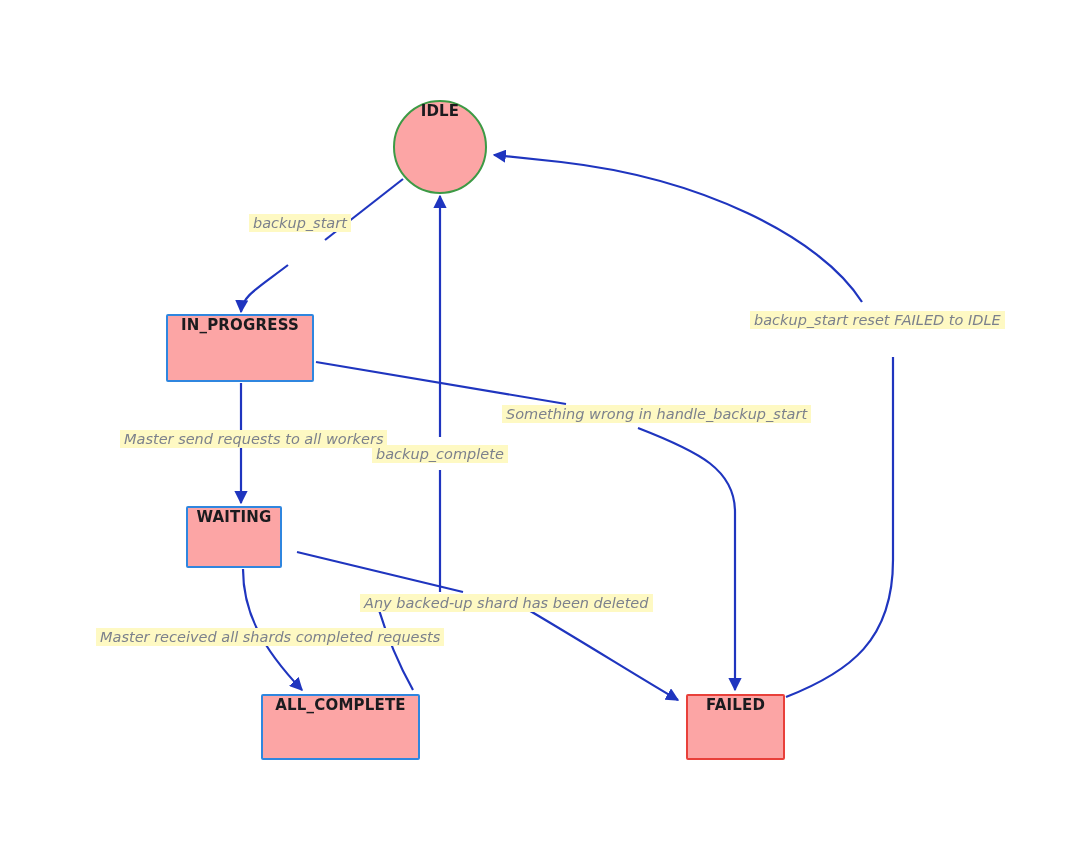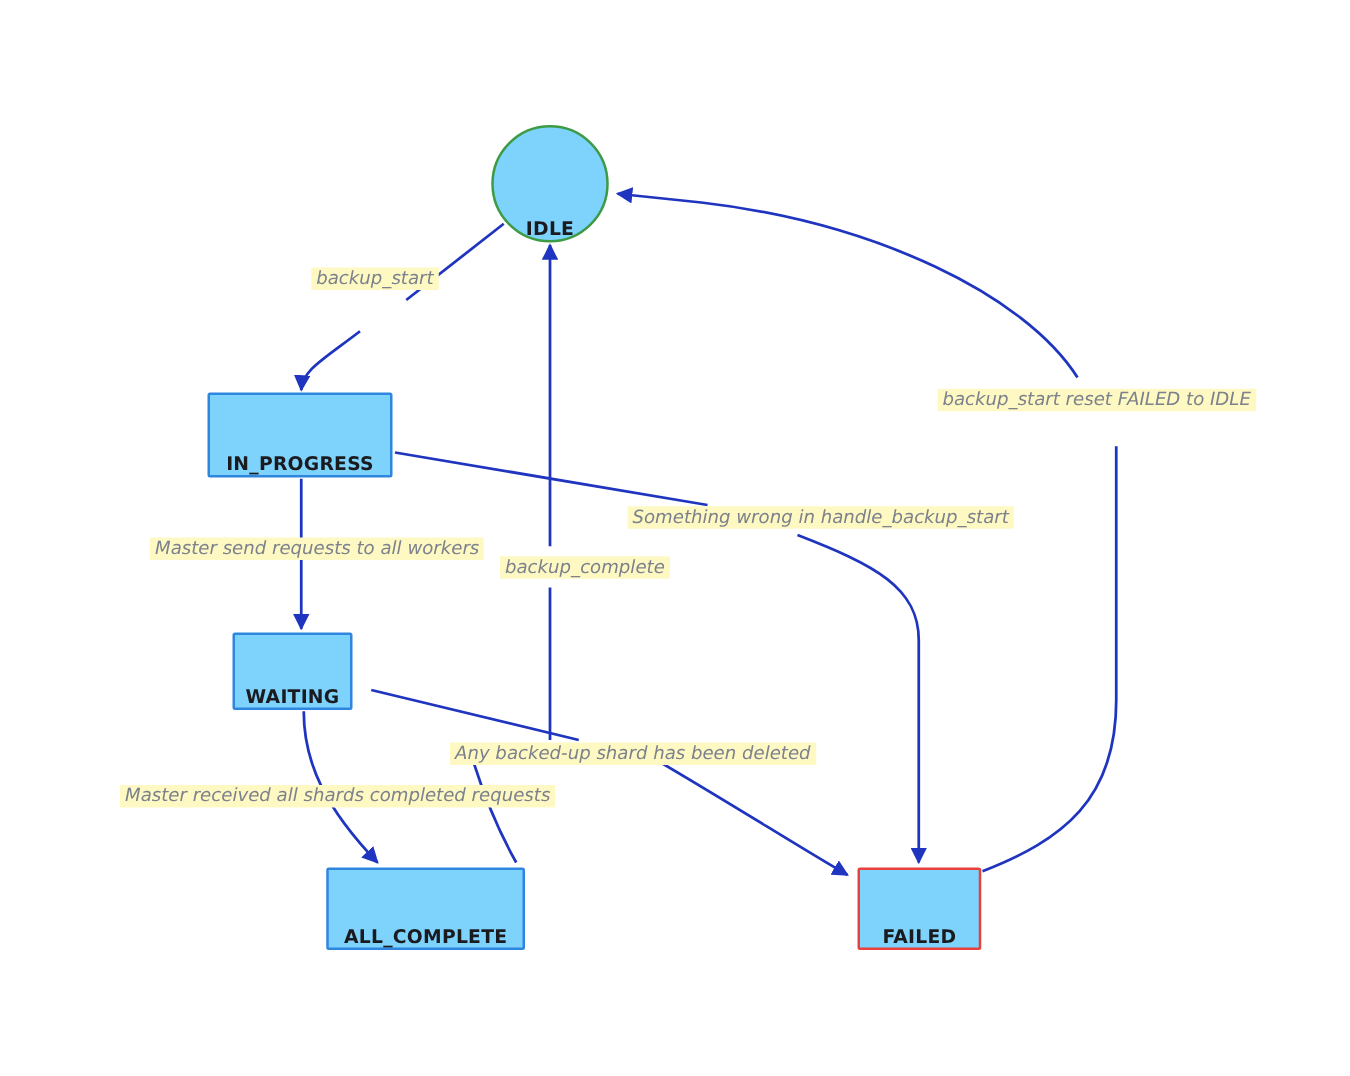--- a/index.html
+++ b/index.html
@@ -19,23 +19,23 @@
     position: absolute;
     left: 0;
     top: 0;
     width: 1080px;
     height: 861px;
   }
   .node {
     position: absolute;
     box-sizing: border-box;
     display: flex;
-    align-items: flex-end;
+    align-items: flex-start;
     justify-content: center;
-    background: #7dd3fc;
+    background: #fca5a5;
     z-index: 3;
   }
   .node-rect {
     border: 2px solid #2f86df;
     border-radius: 2px;
   }
   .node-rect.danger {
     border-color: #e8403a;
   }
   .node-circle {
@@ -127,21 +127,21 @@
   <div class="node node-rect danger" style="left:686px; top:694px; width:99px; height:66px;">
     <span class="node-label">FAILED</span>
   </div>
 
   <div class="edge-label" style="left:249px; top:214px;">backup_start</div>
 
   <div class="edge-label" style="left:120px; top:430px;">Master send requests to all workers</div>
 
   <div class="edge-label" style="left:96px; top:628px;">Master received all shards completed requests</div>
 
-  <div class="edge-label" style="left:372px; top:445px;margin-left:28px;">backup_complete</div>
+  <div class="edge-label" style="left:372px; top:445px;">backup_complete</div>
 
   <div class="edge-label" style="left:502px; top:405px;">Something wrong in handle_backup_start</div>
 
   <div class="edge-label" style="left:750px; top:311px;">backup_start reset FAILED to IDLE</div>
 
   <div class="edge-label" style="left:360px; top:594px;">Any backed-up shard has been deleted</div>
 
 </div>
 
 </body></html>

